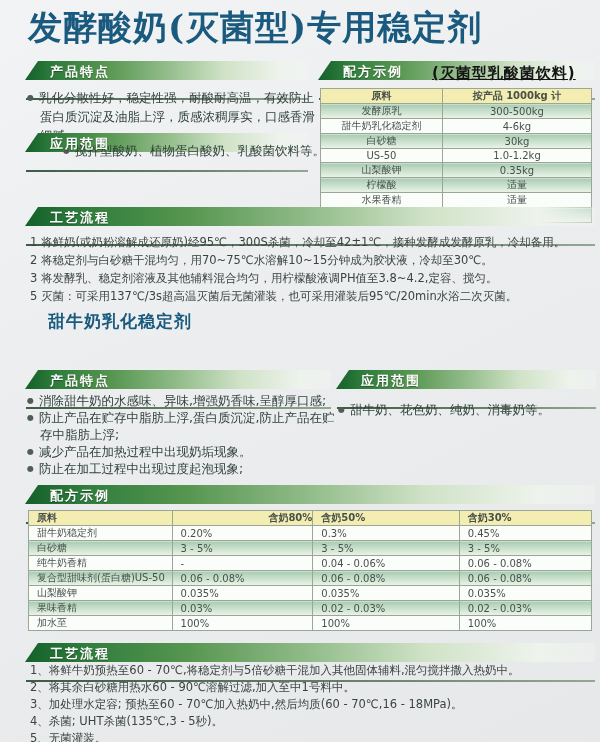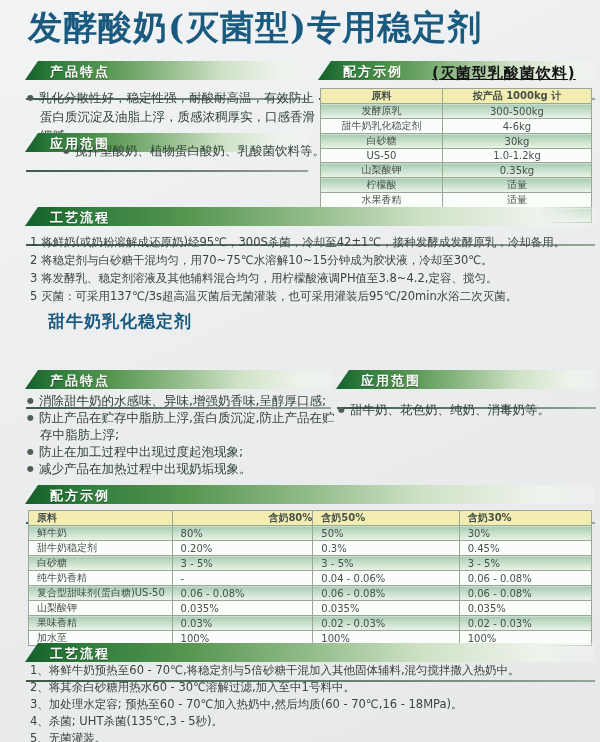--- a/index.html
+++ b/index.html
@@ -153,22 +153,22 @@
   <div class="title" id="title2">甜牛奶乳化稳定剂</div>
 
   <div class="banner" id="banner-features2">
     <div class="grad"></div>
     <div class="underline"></div>
     <span class="label">产品特点</span>
   </div>
   <div class="copy" id="features2">
     <div class="bullet-item"><span class="bullet">●</span><span>消除甜牛奶的水感味、异味,增强奶香味,呈醇厚口感;</span></div>
     <div class="bullet-item"><span class="bullet">●</span><span>防止产品在贮存中脂肪上浮,蛋白质沉淀,防止产品在贮存中脂肪上浮;</span></div>
+    <div class="bullet-item"><span class="bullet">●</span><span>减少产品在加热过程中出现奶垢现象。</span></div>
     <div class="bullet-item"><span class="bullet">●</span><span>防止在加工过程中出现过度起泡现象;</span></div>
-    <div class="bullet-item"><span class="bullet">●</span><span>减少产品在加热过程中出现奶垢现象。</span></div>
   </div>
 
   <div class="banner" id="banner-apps2">
     <div class="grad"></div>
     <div class="underline"></div>
     <span class="label">应用范围</span>
   </div>
   <div class="copy" id="apps2">
     <div class="bullet-item"><span class="bullet">●</span><span>甜牛奶、花色奶、纯奶、消毒奶等。</span></div>
   </div>
@@ -181,26 +181,20 @@
   <table id="table2">
       <thead>
         <tr>
           <th>原料</th>
           <th>含奶80%</th>
           <th>含奶50%</th>
           <th>含奶30%</th>
         </tr>
       </thead>
       <tbody>
-        <tr class="shaded">
-          <td>鲜牛奶</td>
-          <td>80%</td>
-          <td>50%</td>
-          <td>30%</td>
-        </tr>
         <tr>
           <td>甜牛奶稳定剂</td>
           <td>0.20%</td>
           <td>0.3%</td>
           <td>0.45%</td>
         </tr>
         <tr class="shaded">
           <td>白砂糖</td>
           <td>3 - 5%</td>
           <td>3 - 5%</td>
@@ -239,19 +233,19 @@
       </tbody>
     </table>
 
   <div class="banner" id="banner-process2">
     <div class="grad"></div>
     <div class="underline"></div>
     <span class="label">工艺流程</span>
   </div>
   <div class="steps" id="steps2">
     <div class="step">1、将鲜牛奶预热至60 - 70℃,将稳定剂与5倍砂糖干混加入其他固体辅料,混匀搅拌撒入热奶中。</div>
-    <div class="step">2、将其余白砂糖用热水60 - 30℃溶解过滤,加入至中1号料中。</div>
+    <div class="step">2、将其余白砂糖用热水60 - 90℃溶解过滤,加入至中1号料中。</div>
     <div class="step">3、加处理水定容; 预热至60 - 70℃加入热奶中,然后均质(60 - 70℃,16 - 18MPa)。</div>
     <div class="step">4、杀菌; UHT杀菌(135℃,3 - 5秒)。</div>
     <div class="step">5、无菌灌装。</div>
   </div>
 
 </div>
 
 </body></html>

